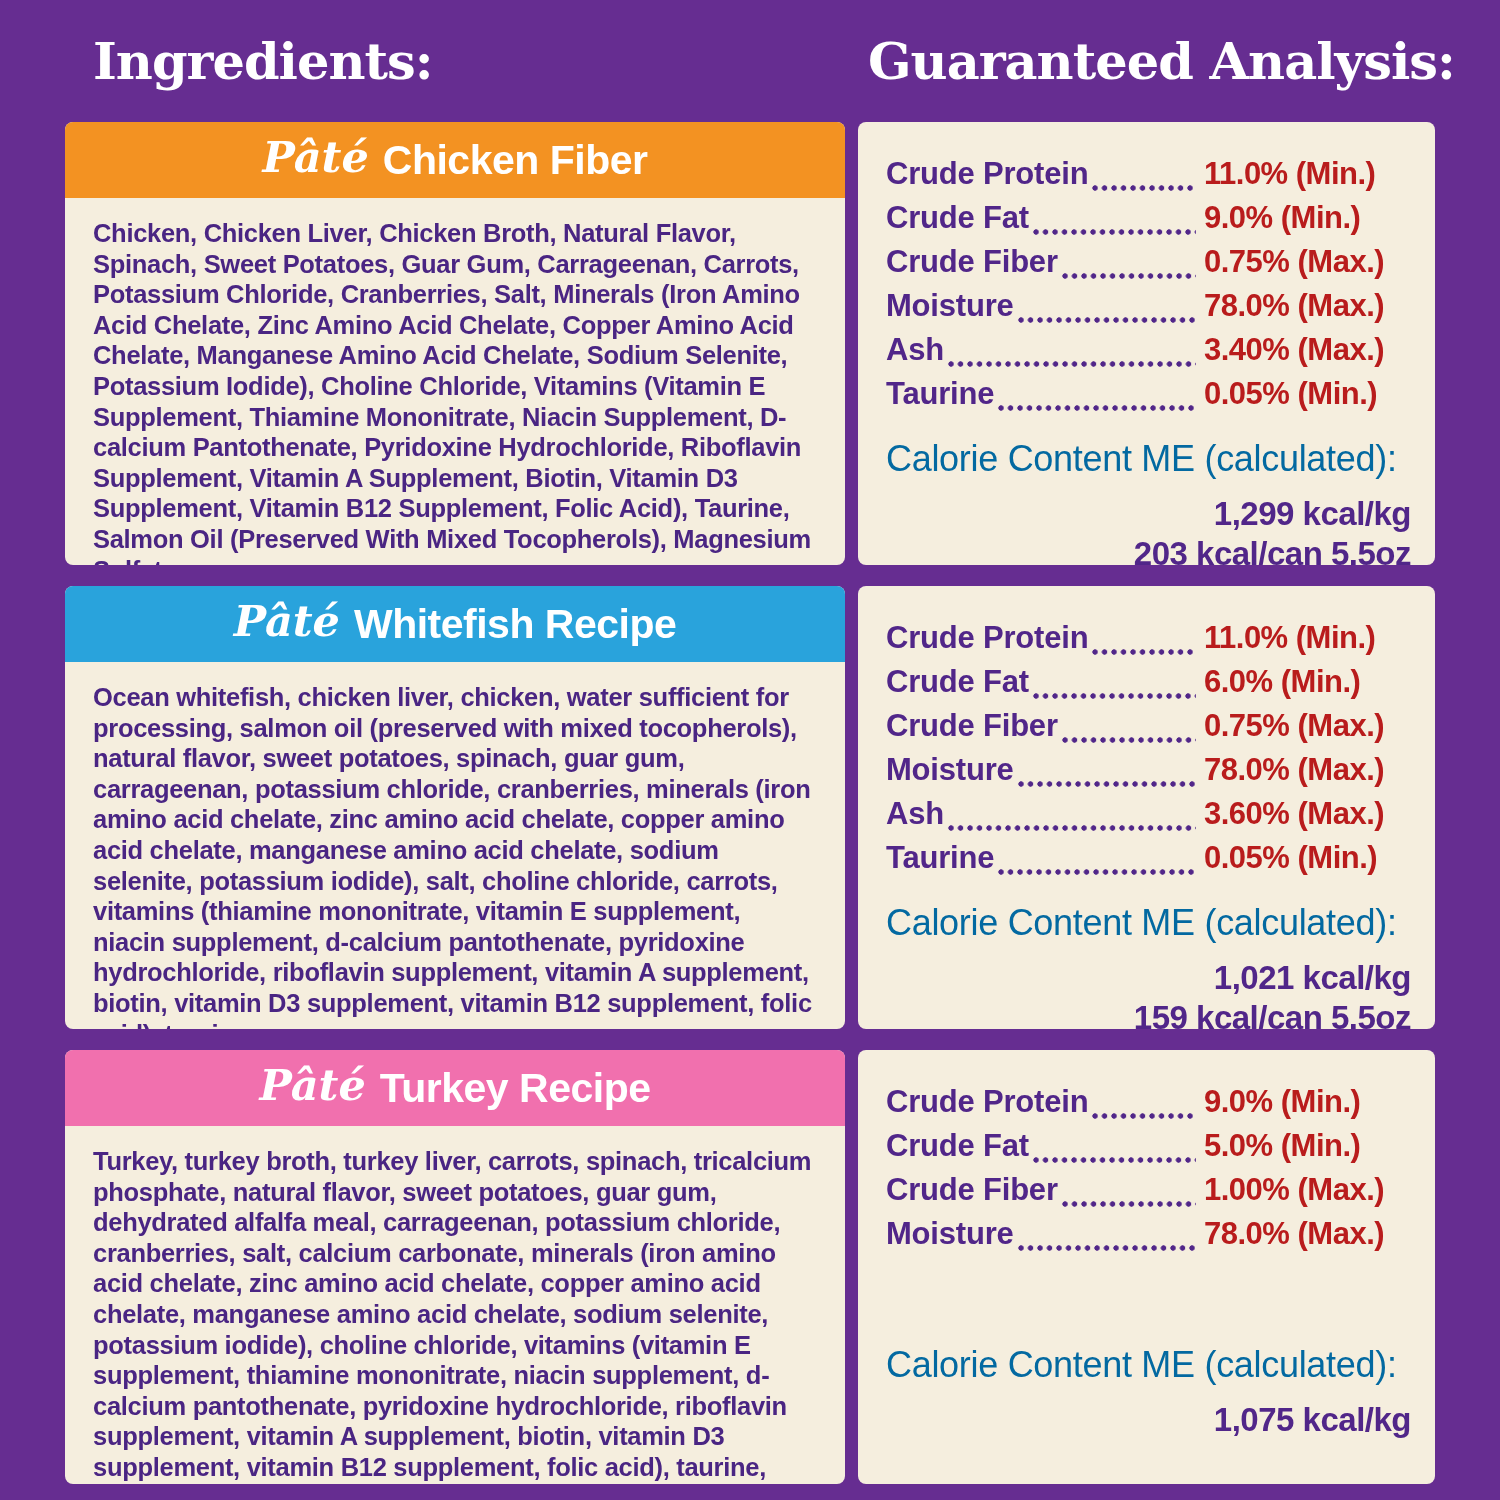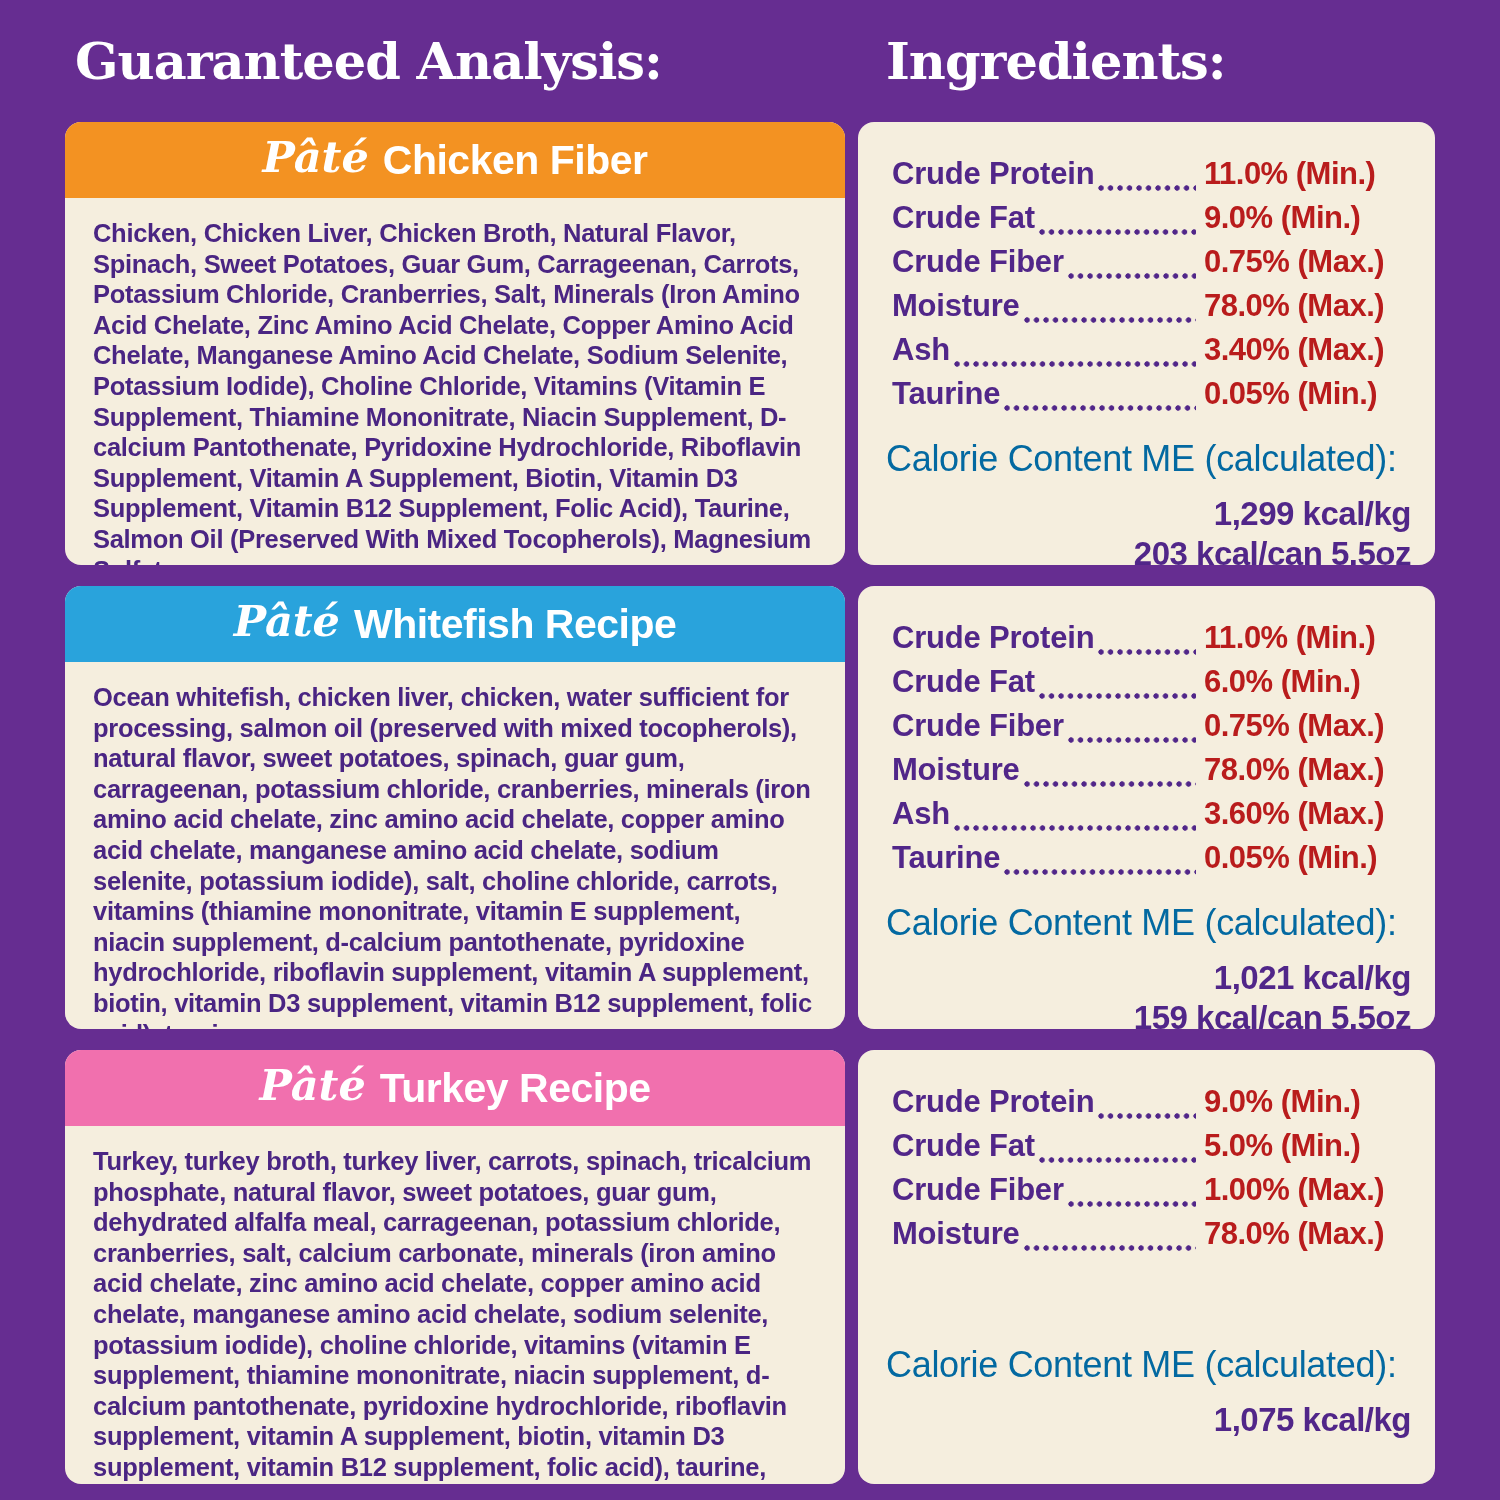--- a/index.html
+++ b/index.html
@@ -31,21 +31,21 @@
   .card-row{
     display:flex;
     gap:13px;
     margin:0 65px 21px 65px;
     height:443px;
   }
   .card-row.last{height:434px;margin-bottom:0;}
 
   .panel{
     background:#F5EEDE;
-    border-radius:16px;
+    border-radius:8px;
     overflow:hidden;
     box-sizing:border-box;
   }
   .panel-left{width:780px;display:flex;flex-direction:column;}
   .panel-right{
     flex:1;
     display:flex;flex-direction:column;
     padding:34px 24px 30px 28px;
   }
 
@@ -87,21 +87,20 @@
     display:flex;
     align-items:baseline;
     height:44px;
   }
   .a-label{
     font-size:31px;
     font-weight:600;
     letter-spacing:-0.2px;
     color:#512689;
     white-space:nowrap;
-    margin-left:6px;
   }
   .a-dots{
     flex:1;
     align-self:flex-end;
     height:8px;
     margin:0 8px 8px 3px;
     background-image:radial-gradient(circle at 4px 4px,#512689 2.4px,transparent 3px);
     background-size:9.5px 8px;
     background-repeat:repeat-x;
     background-position:left bottom;
@@ -131,22 +130,22 @@
     letter-spacing:-0.5px;
     color:#512689;
     line-height:40px;
     text-align:right;
   }
 </style>
 </head>
 <body>
 
 <div class="page-header">
+  <div class="page-title title-left">Ingredients:</div>
   <div class="page-title title-right">Guaranteed Analysis:</div>
-  <div class="page-title title-left">Ingredients:</div>
 </div>
 
 <div class="card-row">
   <div class="panel panel-left">
     <div class="banner" style="background-color: rgb(243, 146, 34);">
       <span class="banner-script">Pâté</span>
       <span class="banner-name">Chicken Fiber</span>
     </div>
     <div class="ingredients">Chicken, Chicken Liver, Chicken Broth, Natural Flavor, Spinach, Sweet Potatoes, Guar Gum, Carrageenan, Carrots, Potassium Chloride, Cranberries, Salt, Minerals (Iron Amino Acid Chelate, Zinc Amino Acid Chelate, Copper Amino Acid Chelate, Manganese Amino Acid Chelate, Sodium Selenite, Potassium Iodide), Choline Chloride, Vitamins (Vitamin E Supplement, Thiamine Mononitrate, Niacin Supplement, D-calcium Pantothenate, Pyridoxine Hydrochloride, Riboflavin Supplement, Vitamin A Supplement, Biotin, Vitamin D3 Supplement, Vitamin B12 Supplement, Folic Acid), Taurine, Salmon Oil (Preserved With Mixed Tocopherols), Magnesium Sulfate.</div>
   </div>

